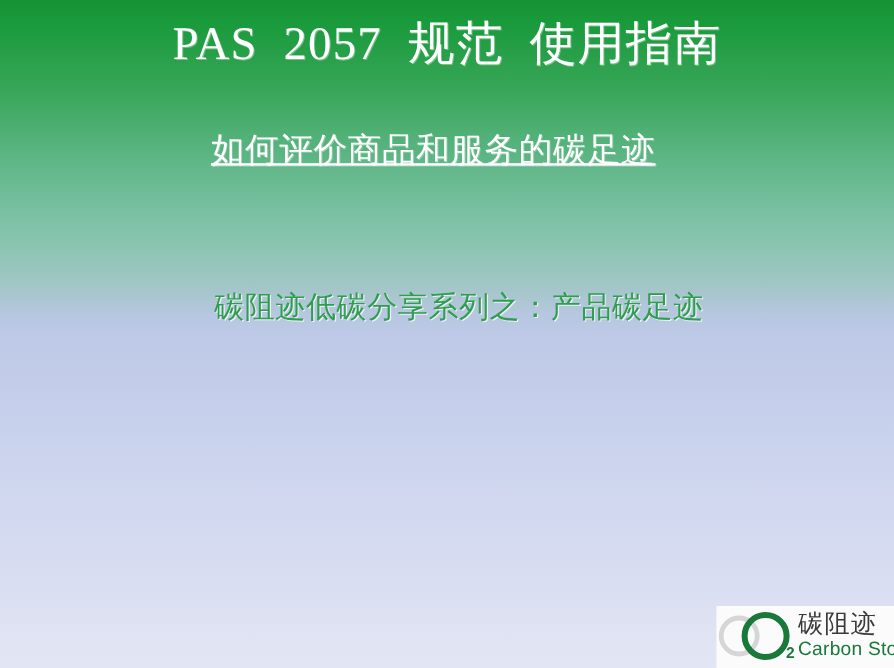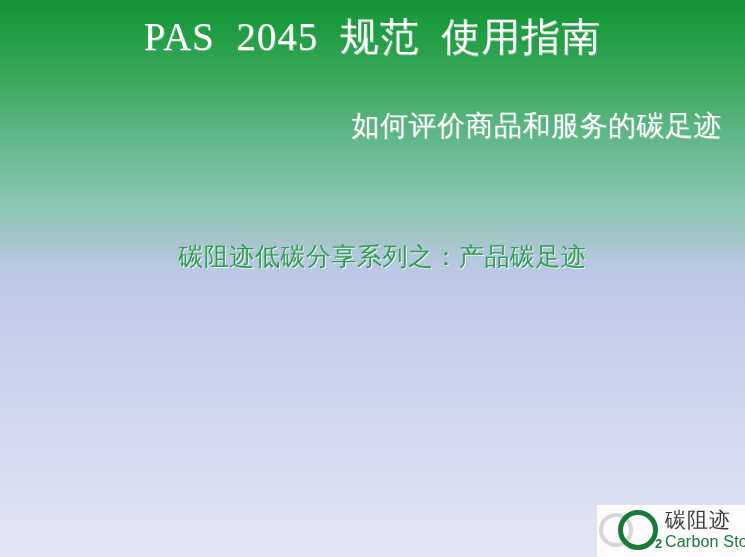--- a/index.html
+++ b/index.html
@@ -53,28 +53,29 @@
     white-space: pre;
     text-shadow: 0.8px 0.8px 0 rgba(255,255,255,0.35);
   }
 
   
   #subtitle {
     position: absolute;
     left: 0;
     top: 107px;
     width: 722px;
-    text-align: right;
+    text-align: center;
     color: #ffffff;
     font-family: "Liberation Serif", "DejaVu Serif", serif;
     font-size: 28px;
     line-height: 38px;
     letter-spacing: 0.5px;
     white-space: pre;
     text-shadow: 0.8px 0.8px 0 rgba(255,255,255,0.3);
+    text-decoration: underline;
   }
 
   
   #series-line {
     position: absolute;
     left: 0;
     top: 240px;
     width: 765px;
     text-align: center;
     color: #2f9d50;
@@ -154,21 +155,21 @@
     color: #19793a;
     letter-spacing: 0.2px;
     white-space: pre;
   }
 </style>
 </head>
 <body>
 
 <div id="slide">
 
-  <div id="title">PAS  2045  规范  使用指南</div>
+  <div id="title">PAS  2057  规范  使用指南</div>
 
   <div id="subtitle">如何评价商品和服务的碳足迹</div>
 
   <div id="series-line">碳阻迹低碳分享系列之：产品碳足迹</div>
 
   <div id="logo">
     <div id="logo-mark">
       <span id="logo-c"></span>
       <span id="logo-o"></span>
       <span id="logo-sub2">2</span>

